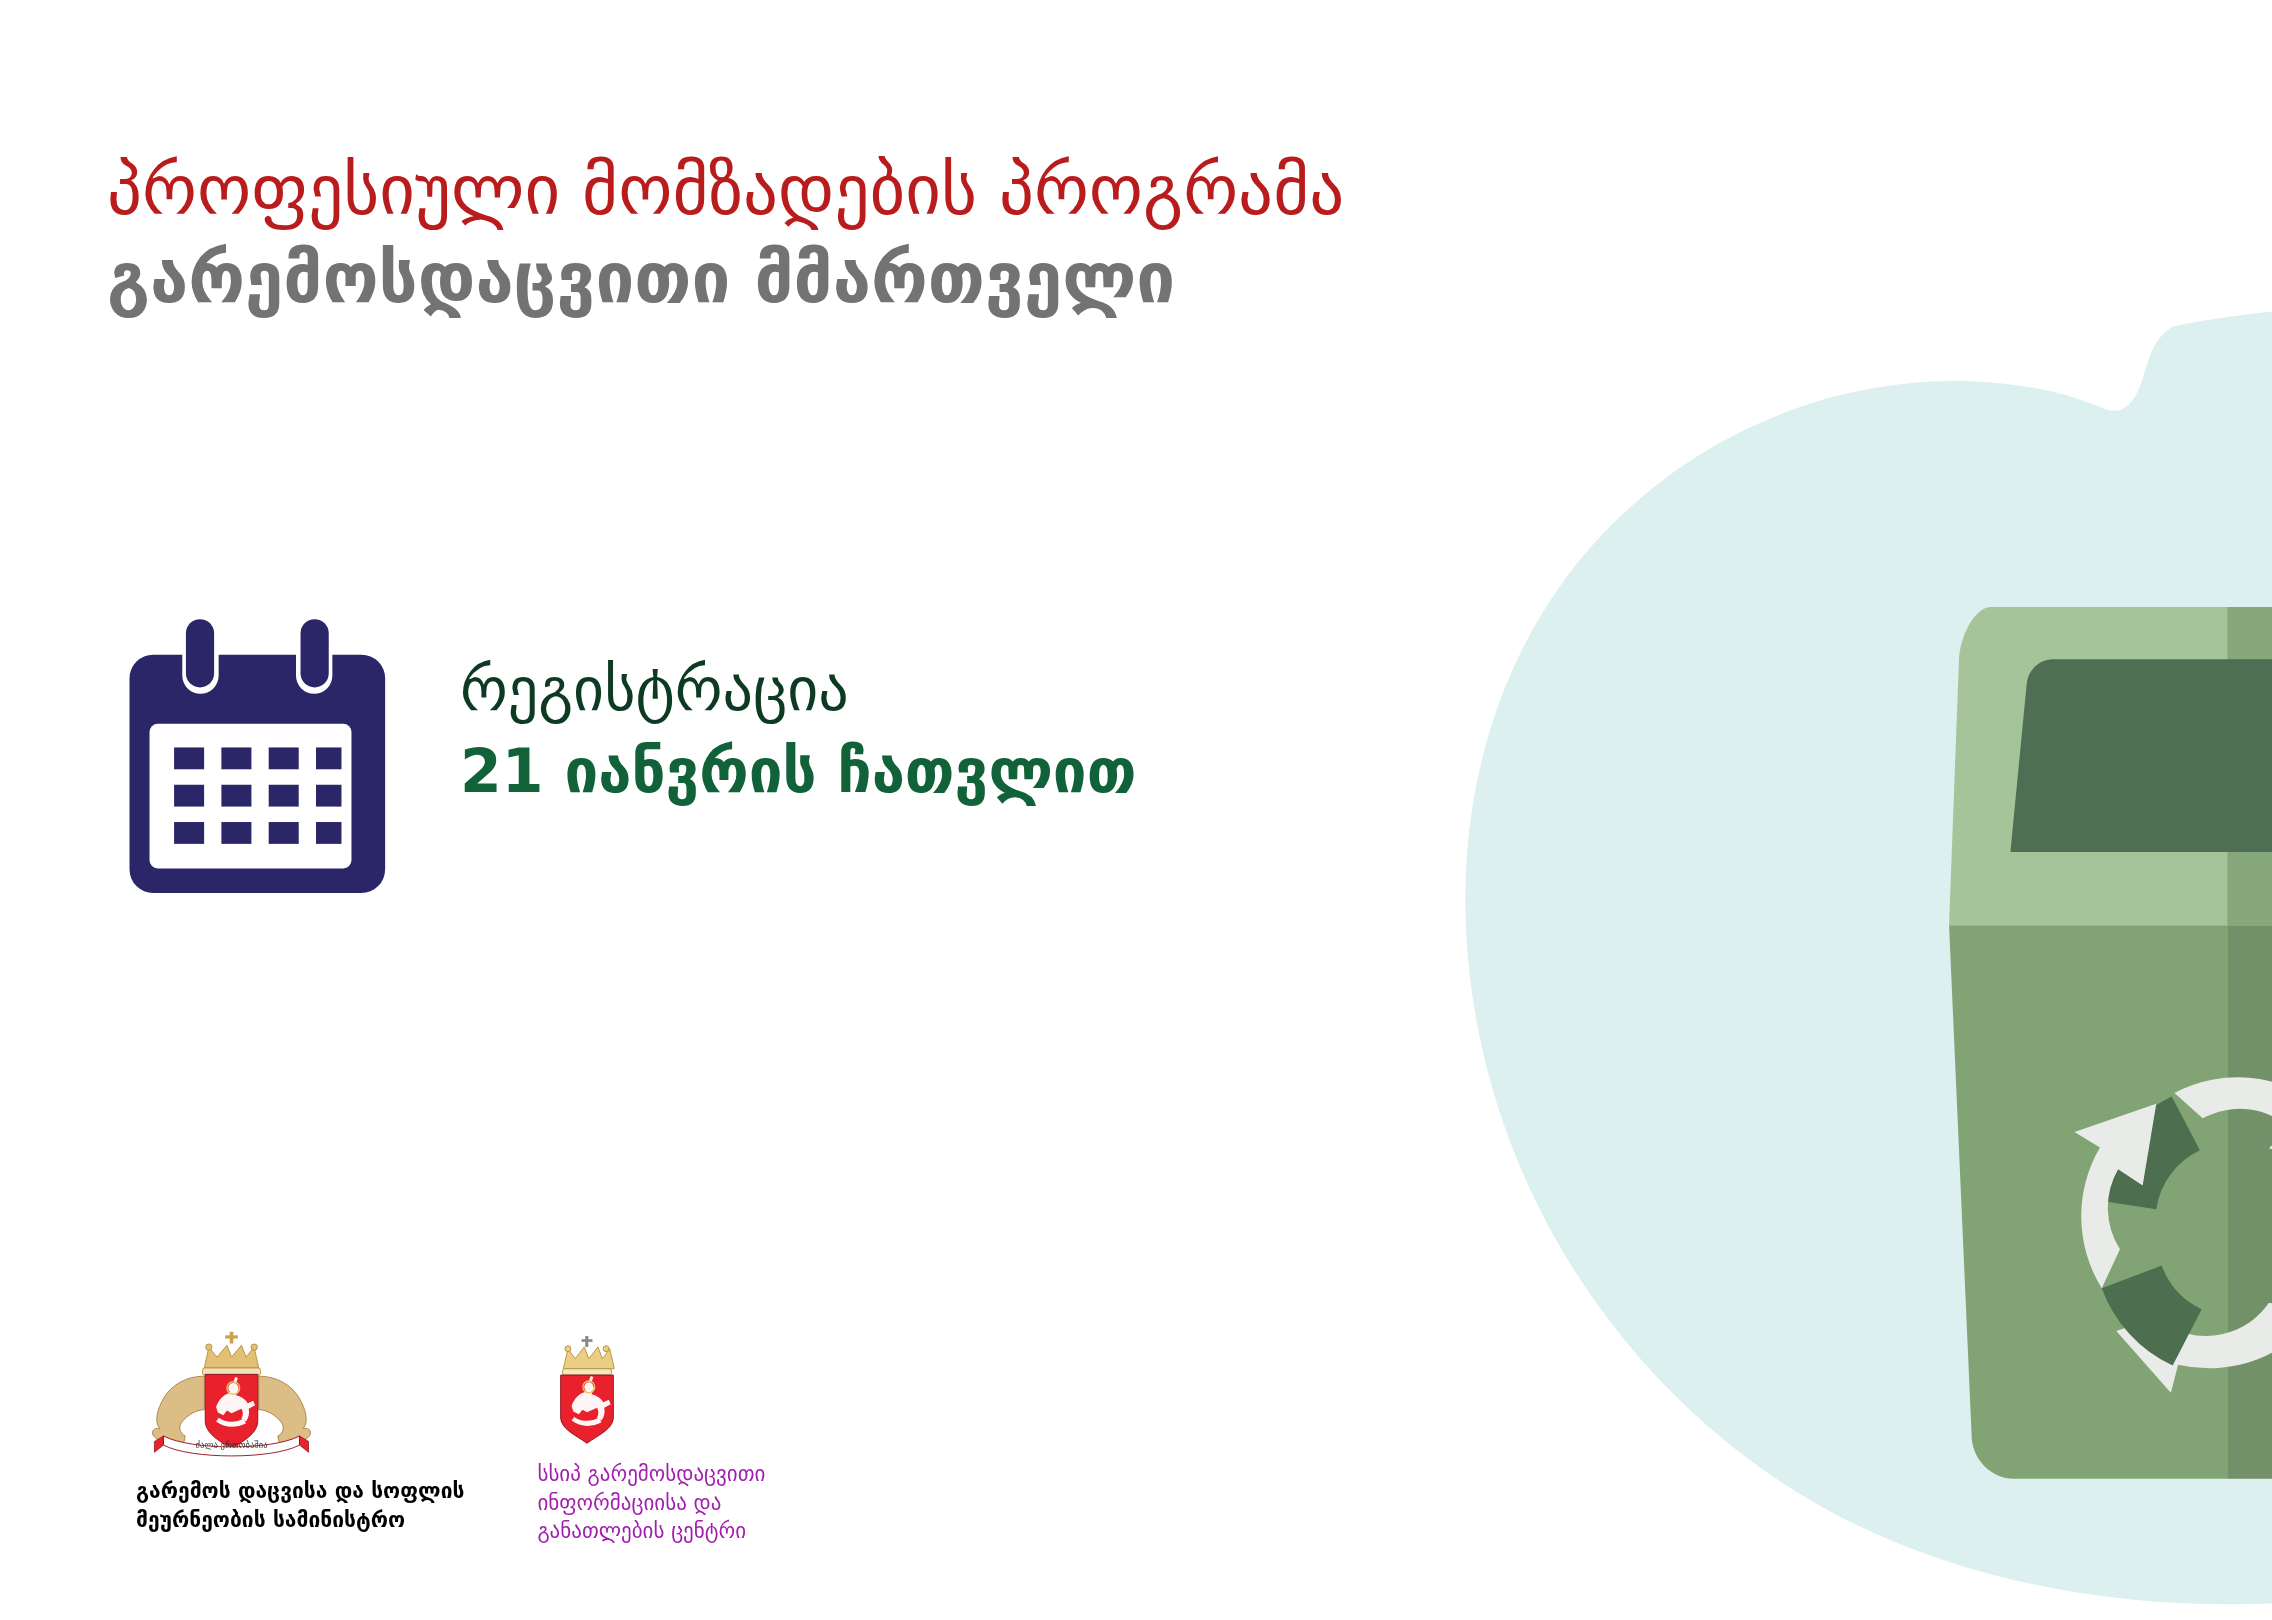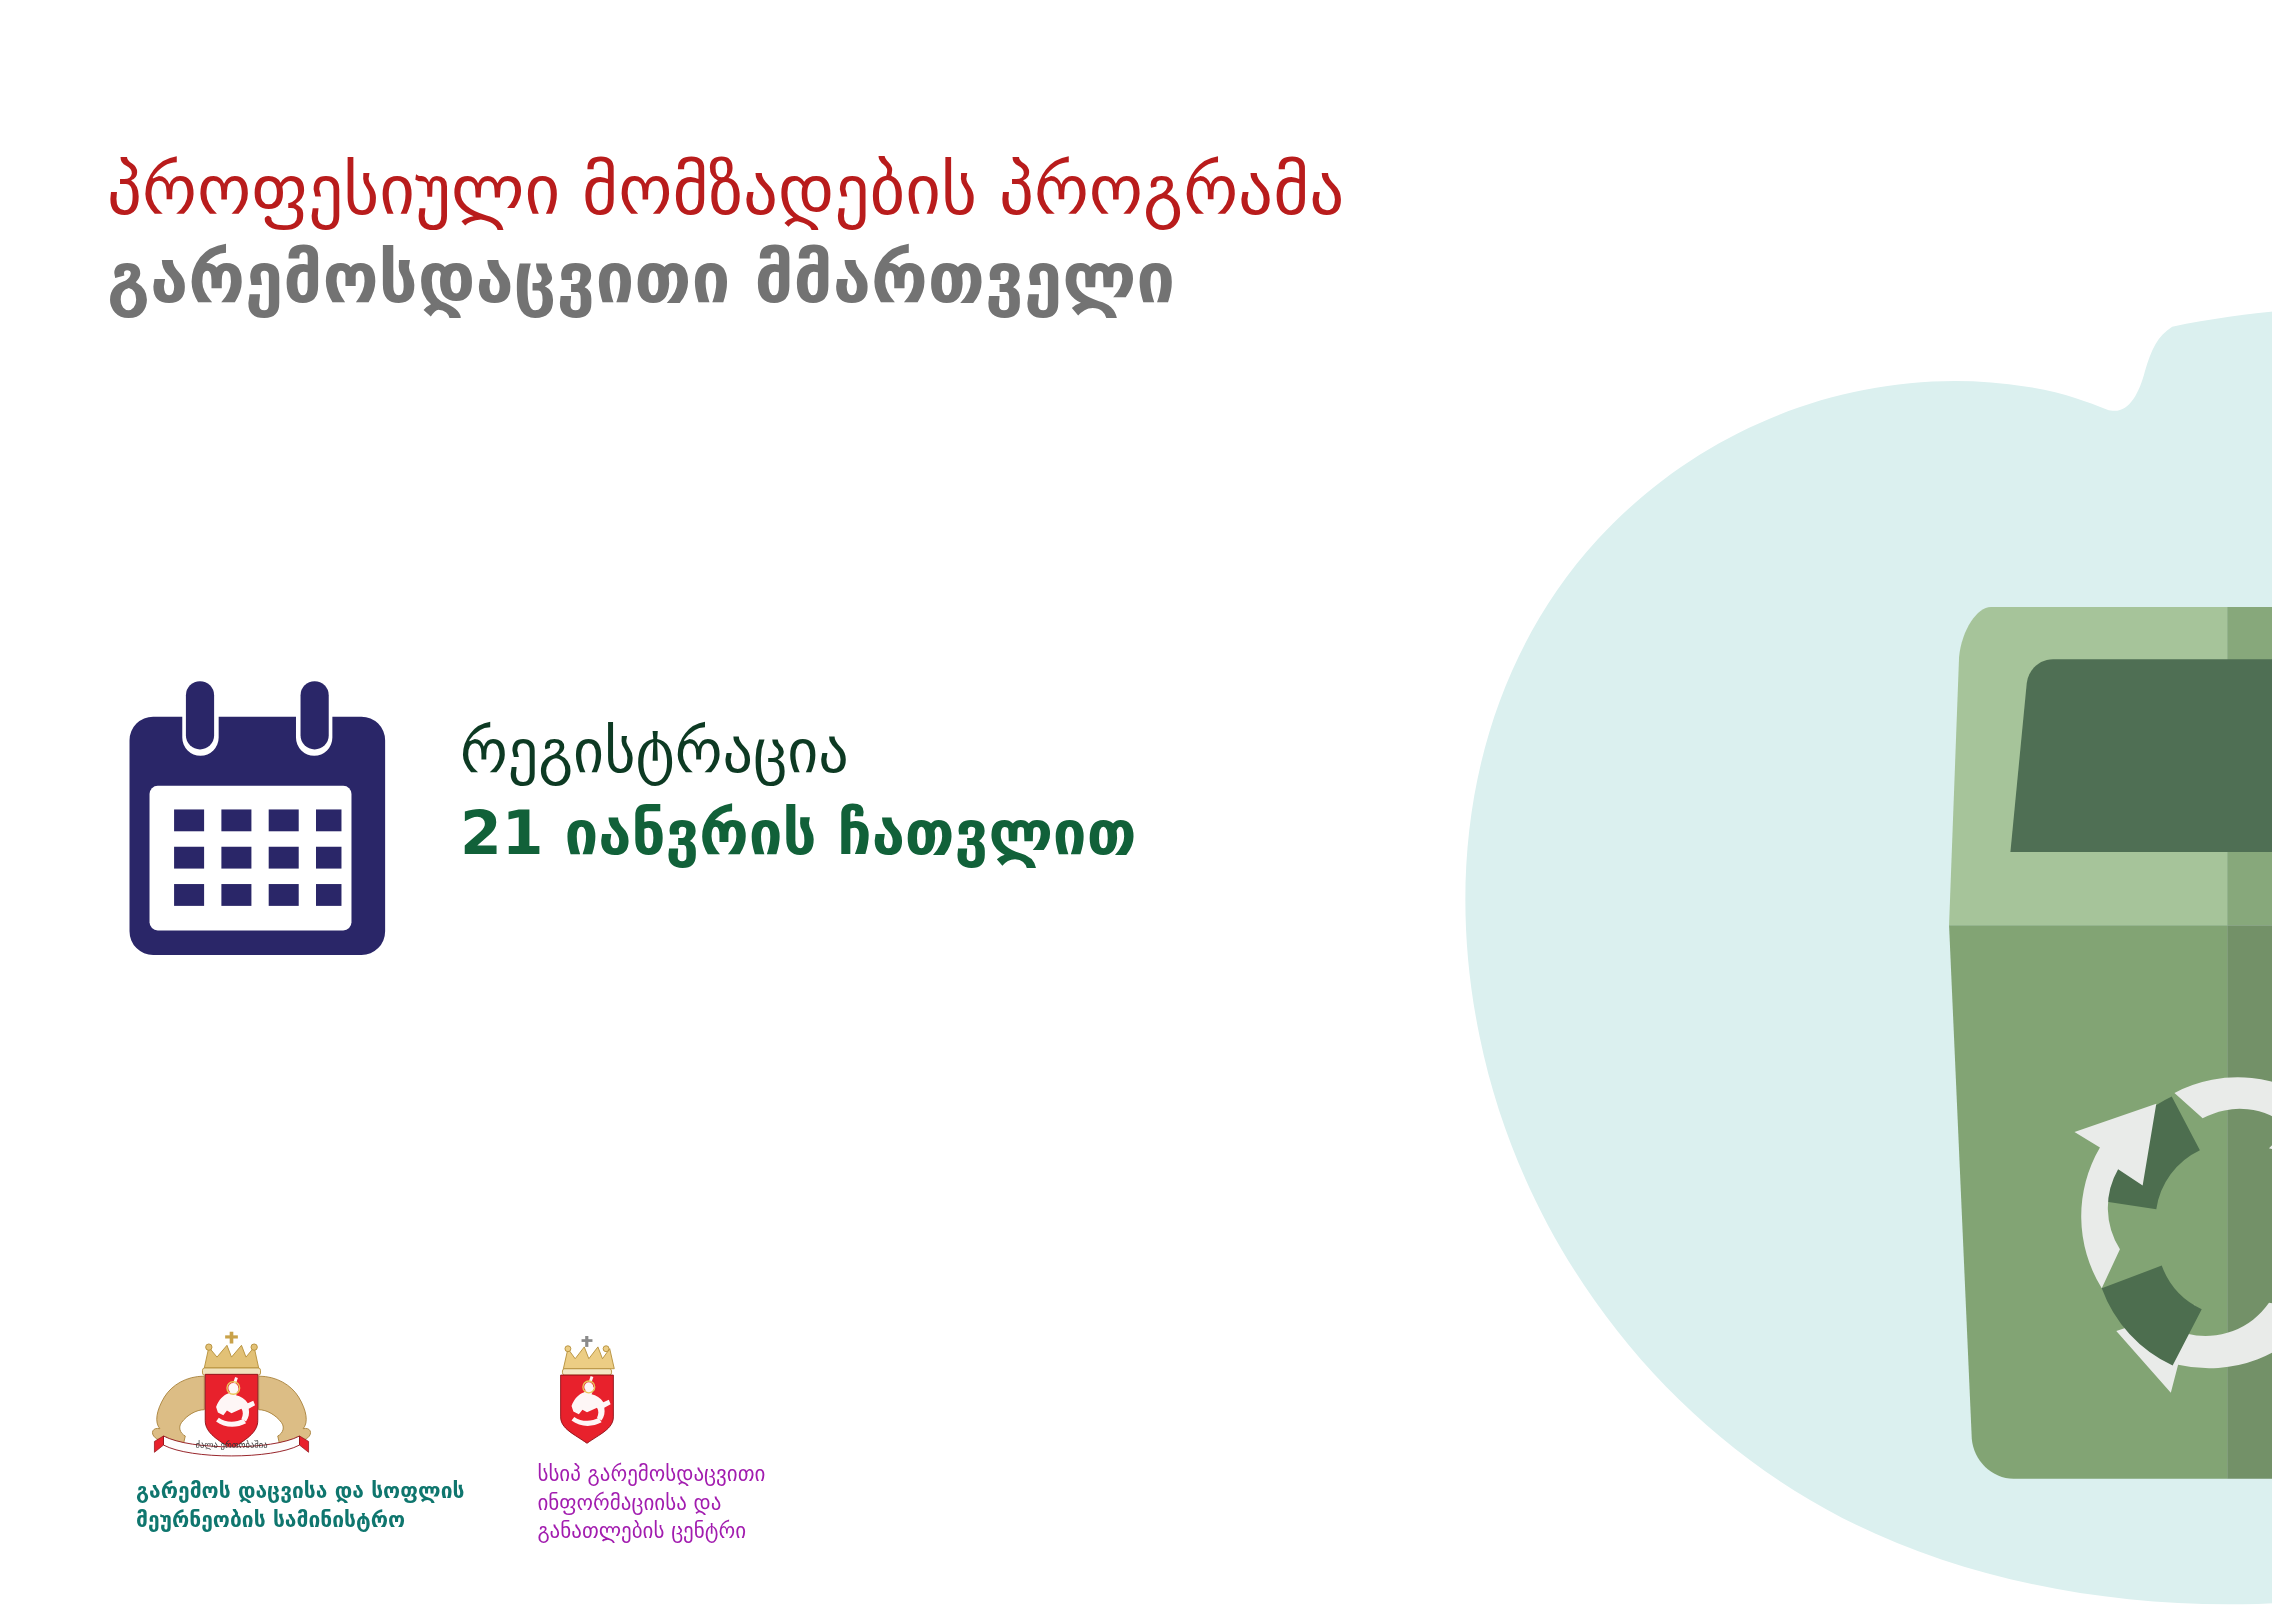--- a/index.html
+++ b/index.html
@@ -20,39 +20,39 @@
   .headline .line1{
     font-size:69px;line-height:1.18;color:#b91c1c;font-weight:400;
     letter-spacing:0px;white-space:nowrap;
   }
   .headline .line2{
     font-size:69px;line-height:1.18;color:#737373;font-weight:700;
     letter-spacing:0px;white-space:nowrap;margin-top:6.4px;
   }
 
   
-  .reg-block{position:absolute;left:114px;top:673px;display:flex;align-items:flex-start;gap:73px;}
+  .reg-block{position:absolute;left:114px;top:611px;display:flex;align-items:flex-start;gap:73px;}
   .cal-wrap{width:273px;height:282px;flex:0 0 auto;}
   .cal-wrap svg{display:block;width:100%;height:100%;}
   .reg-text{padding-top:42px;}
   .reg-text .reg-label{
     font-size:60px;line-height:1.2;color:#0d3a23;font-weight:400;white-space:nowrap;
   }
   .reg-text .reg-date{
     font-size:60px;line-height:1.2;color:#116139;font-weight:700;white-space:nowrap;margin-top:10px;
   }
 
   
   .footer{position:absolute;left:136px;top:1318px;display:flex;align-items:center;gap:73px;}
   .logo-group{display:flex;flex-direction:column;align-items:flex-start;}
   .emblem{display:block;}
   .emblem-1{width:191px;height:136px;}
   .emblem-2{width:100px;height:114px;}
   .logo-caption{
-    margin-top:11.8px;font-size:21px;line-height:1.35;color:#0f766e;font-weight:700;white-space:pre-line;
+    margin-top:11.8px;font-size:21px;line-height:1.35;color:#000000;font-weight:700;white-space:pre-line;
   }
   .logo-group-2 .logo-caption{font-weight:400;color:#a21caf;}
   .logo-group-2{margin-top:16.4px;}
 </style>
 </head>
 <body>
 
 <div class="stage">
 
   <div class="illustration">

